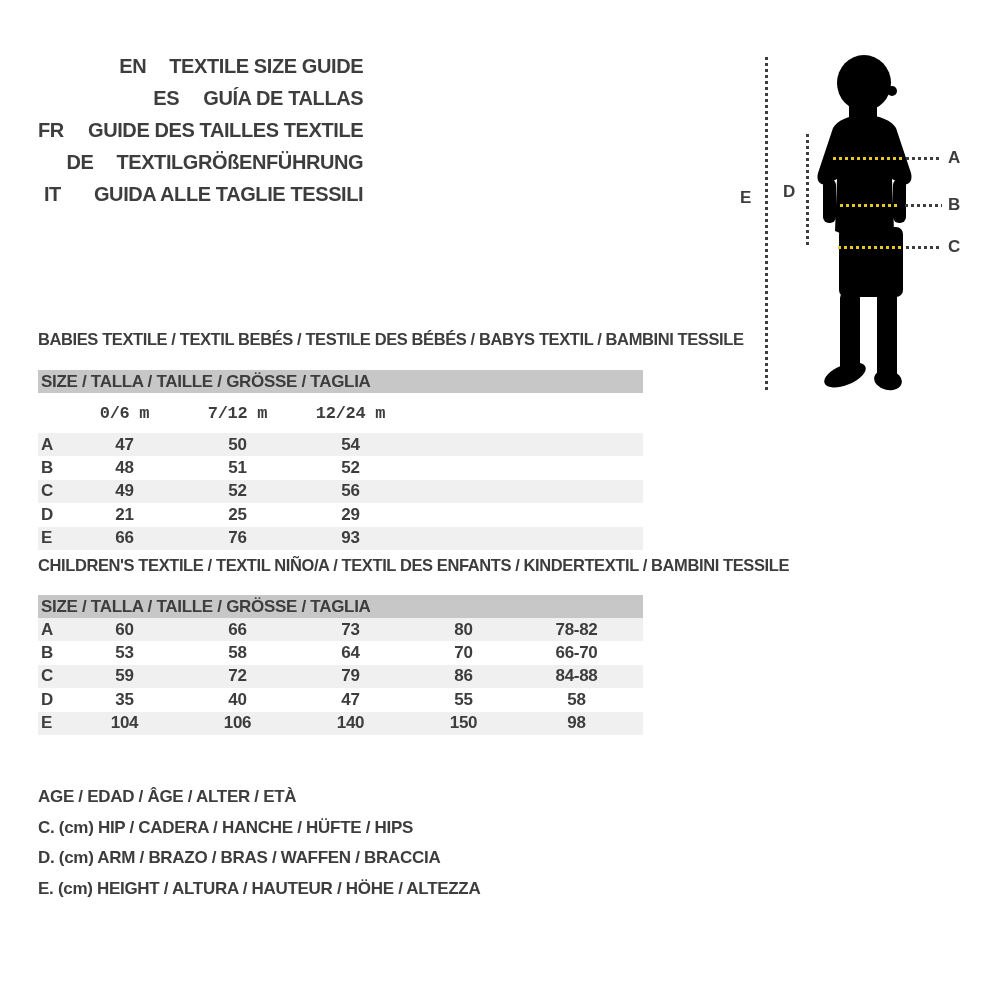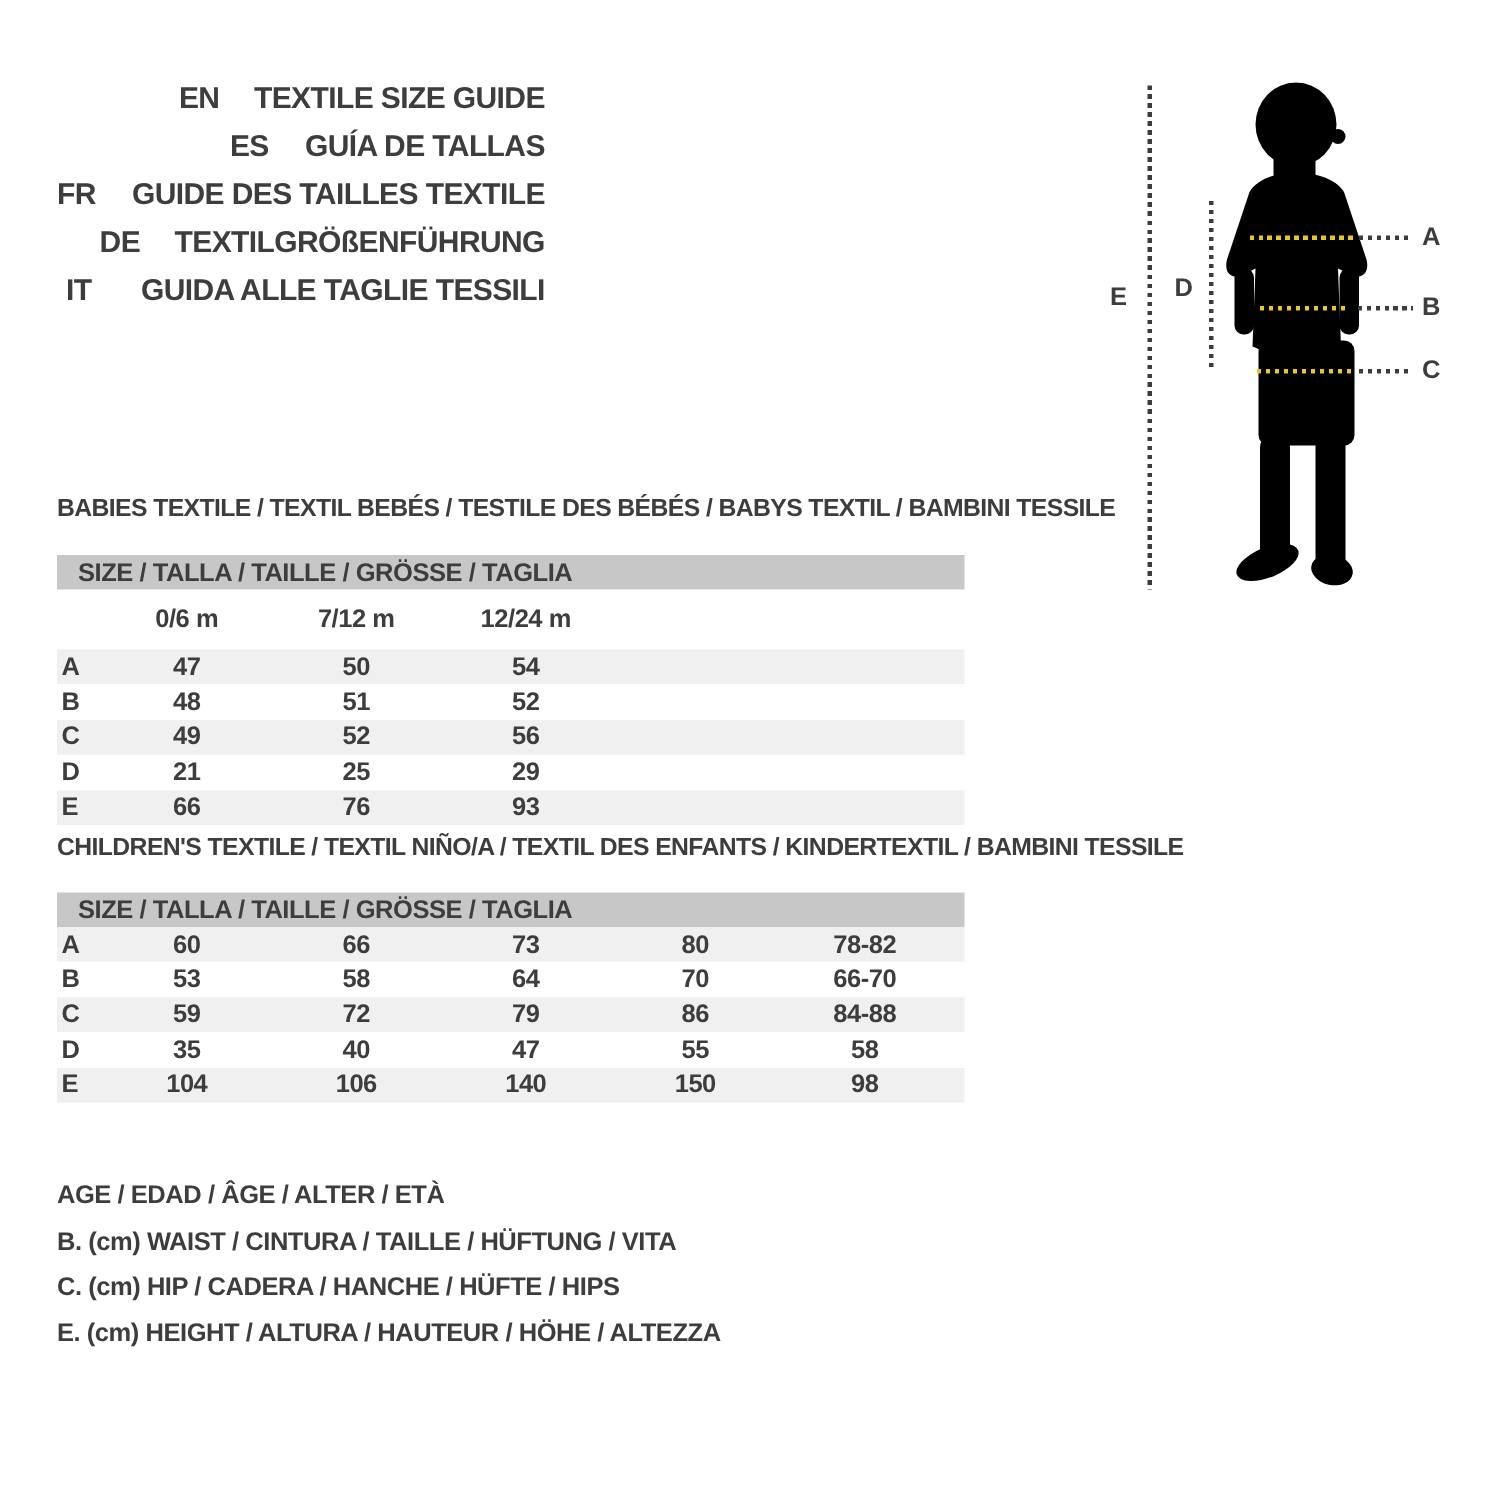--- a/index.html
+++ b/index.html
@@ -25,23 +25,23 @@
   .dots-h.yellow{background-image:repeating-linear-gradient(90deg,var(--measure-yellow) 0 3px,transparent 3px 6px);}
   .dots-h.gray{background-image:repeating-linear-gradient(90deg,var(--text) 0 3px,transparent 3px 6px);}
   .dots-v{position:absolute;width:3px;background-image:repeating-linear-gradient(180deg,var(--text) 0 3px,transparent 3px 6px);}
   .measure-letter{position:absolute;font-size:17px;font-weight:700;}
 
   
   .section-title{position:absolute;left:38px;font-size:16.5px;font-weight:700;letter-spacing:-0.4px;white-space:nowrap;}
 
   
   .size-table{position:absolute;left:38px;width:605px;font-weight:700;letter-spacing:-0.3px;}
-  .thead{height:23px;line-height:23px;background:var(--header-bar);padding-left:14px;font-size:17px;white-space:nowrap;}
+  .thead{height:23px;line-height:23px;background:var(--header-bar);padding-left:3px;font-size:17px;white-space:nowrap;}
   .trow{display:flex;height:23.4px;align-items:center;font-size:17px;}
-  .trow.cols{height:40px;}
+  .trow.cols{height:40px;font-family:Liberation Mono, monospace;}
   .trow.stripe{background:var(--row-stripe);}
   .rl{width:30px;padding-left:3px;}
   .cell{width:113px;text-align:center;}
 
   
   .legend{position:absolute;left:38px;top:782px;}
   .legend-line{height:30.5px;display:flex;align-items:center;font-size:17px;font-weight:700;letter-spacing:-0.3px;white-space:nowrap;}
 </style>
 </head>
 <body>
@@ -184,16 +184,16 @@
     <span class="cell">104</span>
     <span class="cell">106</span>
     <span class="cell">140</span>
     <span class="cell">150</span>
     <span class="cell">98</span>
   </div>
 </div>
 
 <div class="legend">
   <div class="legend-line">AGE / EDAD / ÂGE / ALTER / ETÀ</div>
-  <div class="legend-line">B. (cm) WAIST / CINTURA / TAILLE / HÜFTUNG / VITA</div>
   <div class="legend-line">C. (cm) HIP / CADERA / HANCHE / HÜFTE / HIPS</div>
+  <div class="legend-line">D. (cm) ARM / BRAZO / BRAS / WAFFEN / BRACCIA</div>
   <div class="legend-line">E. (cm) HEIGHT / ALTURA / HAUTEUR / HÖHE / ALTEZZA</div>
 </div>
 
 </body></html>

